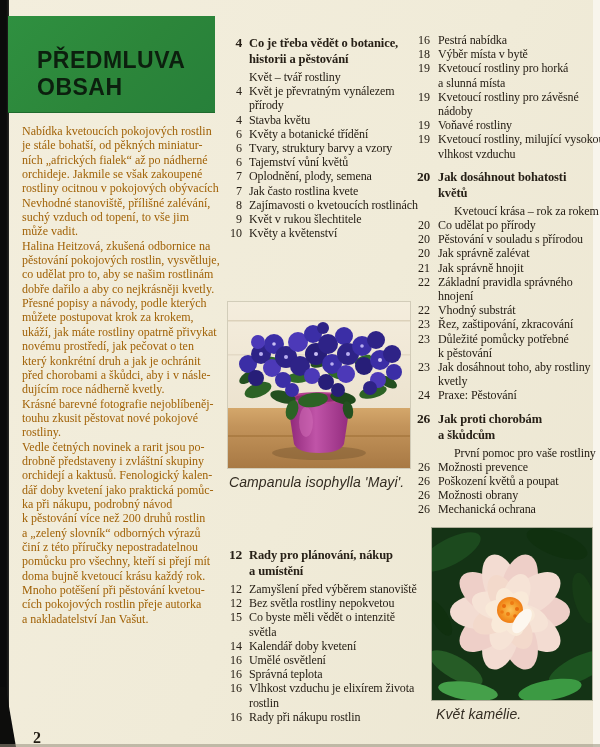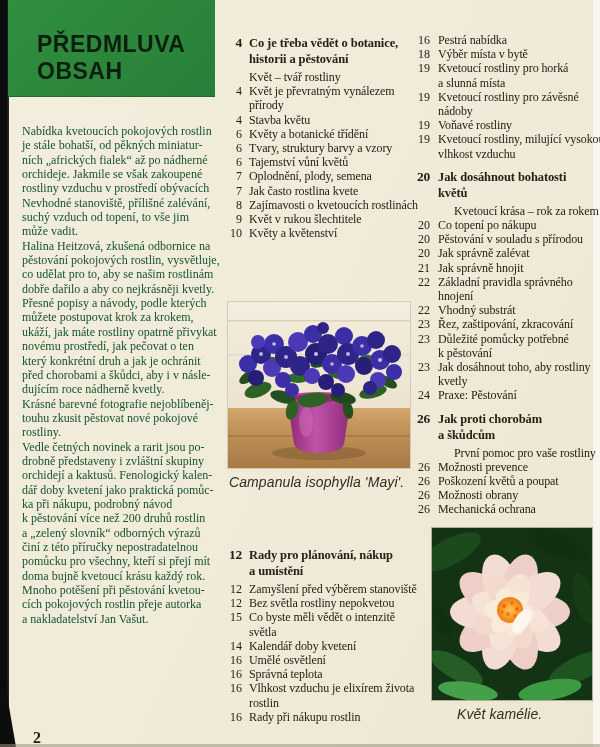--- a/index.html
+++ b/index.html
@@ -10,33 +10,33 @@
     color:#2b241b;
   }
   
   .page-bg{position:absolute;inset:0;background:linear-gradient(115deg,#f3eedd 0%,#f0ebd8 55%,#ece6d2 100%);}
   .spine{position:absolute;left:0;top:0;width:9px;height:747px;background:linear-gradient(90deg,#0b0b0b 70%,#2a2a26 100%);}
   .spine-wedge{position:absolute;left:0;bottom:0;width:16px;height:60px;background:#0d0d0c;clip-path:polygon(0 0,35% 0,100% 100%,0 100%);}
   .bottom-edge{position:absolute;left:0;bottom:0;width:600px;height:3px;background:#978f7e;opacity:.55;}
   .right-edge{position:absolute;right:0;top:0;width:7px;height:747px;background:#f8f5ec;}
 
   .header{
-    position:absolute;left:8px;top:0;width:207px;height:96px;
+    position:absolute;left:8px;top:16px;width:207px;height:96px;
     background:linear-gradient(135deg,#2f9040 0%,#2c863a 55%,#27803a 100%);
     box-shadow:0 1px 0 #1f6a2d;
   }
   .header-title{
     position:absolute;left:29px;top:31px;
     font-family:"Liberation Sans", sans-serif;font-weight:700;
     font-size:23px;line-height:27px;letter-spacing:.5px;color:#0c1f0e;
   }
 
   .intro{
     position:absolute;left:22px;top:124px;width:202px;
-    font-size:12px;line-height:14.35px;color:#14532d;
+    font-size:12px;line-height:14.35px;color:#a16207;
   }
   .intro .line{white-space:pre;}
 
   .toc{position:absolute;font-size:12px;line-height:14.2px;color:#272017;}
   .toc-col1a{left:228px;top:33px;width:184px;}
   .toc-col1b{left:228px;top:506px;width:184px;margin-top:39px;}
   .toc-col2{left:412px;top:33px;width:186px;}
   .toc-section{margin-bottom:8px;}
   .toc-row{display:flex;}
   .toc-num{width:14px;flex:none;text-align:right;margin-right:7px;}
@@ -48,21 +48,21 @@
   .toc-col2 .toc-subtitle{margin-left:42px;}
 
   figure{margin:0;padding:0;position:absolute;}
   .fig-campanula{left:228px;top:302px;width:182px;height:166px;box-shadow:0 0 0 1px rgba(120,110,90,.25);}
   .fig-camellia{left:432px;top:528px;width:160px;height:172px;box-shadow:0 0 0 1px rgba(60,70,50,.35);}
   .caption{
     position:absolute;font-family:"Liberation Sans", sans-serif;font-style:italic;
     font-size:14px;color:#332c22;letter-spacing:.1px;
   }
   .cap-campanula{left:229px;top:474px;}
-  .cap-camellia{left:457px;top:706px;}
+  .cap-camellia{left:436px;top:706px;}
 
   .page-number{position:absolute;left:33px;top:729px;font-weight:700;font-size:16px;color:#221c14;}
 </style>
 </head>
 <body>
 
 <div class="page-bg"></div>
 <div class="right-edge"></div>
 <div class="spine"></div>
 <div class="spine-wedge"></div>
@@ -73,21 +73,21 @@
     <div>PŘEDMLUVA</div>
     <div>OBSAH</div>
   </div>
 </div>
 
 <div class="intro">
     <div class="line">Nabídka kvetoucích pokojových rostlin</div>
     <div class="line">je stále bohatší, od pěkných miniatur-</div>
     <div class="line">ních „afrických fialek“ až po nádherné</div>
     <div class="line">orchideje. Jakmile se však zakoupené</div>
-    <div class="line">rostliny vzduchu v prostředí obývacích</div>
+    <div class="line">rostliny ocitnou v pokojových obývacích</div>
     <div class="line">Nevhodné stanoviště, přílišné zalévání,</div>
     <div class="line">suchý vzduch od topení, to vše jim</div>
     <div class="line">může vadit.</div>
     <div class="line">Halina Heitzová, zkušená odbornice na</div>
     <div class="line">pěstování pokojových rostlin, vysvětluje,</div>
     <div class="line">co udělat pro to, aby se našim rostlinám</div>
     <div class="line">dobře dařilo a aby co nejkrásněji kvetly.</div>
     <div class="line">Přesné popisy a návody, podle kterých</div>
     <div class="line">můžete postupovat krok za krokem,</div>
     <div class="line">ukáží, jak máte rostliny opatrně přivykat</div>
@@ -235,21 +235,21 @@
     </div>
   <div class="toc-section">
       <div class="toc-row toc-heading">
         <span class="toc-num">20</span>
         <span class="toc-text">Jak dosáhnout bohatosti
 květů</span>
       </div>
       <div class="toc-subtitle">Kvetoucí krása – rok za rokem</div>
       <div class="toc-row">
         <span class="toc-num">20</span>
-        <span class="toc-text">Co topení po nákupu</span>
+        <span class="toc-text">Co udělat po přírody</span>
       </div>
       <div class="toc-row">
         <span class="toc-num">20</span>
         <span class="toc-text">Pěstování v souladu s přírodou</span>
       </div>
       <div class="toc-row">
         <span class="toc-num">20</span>
         <span class="toc-text">Jak správně zalévat</span>
       </div>
       <div class="toc-row">

